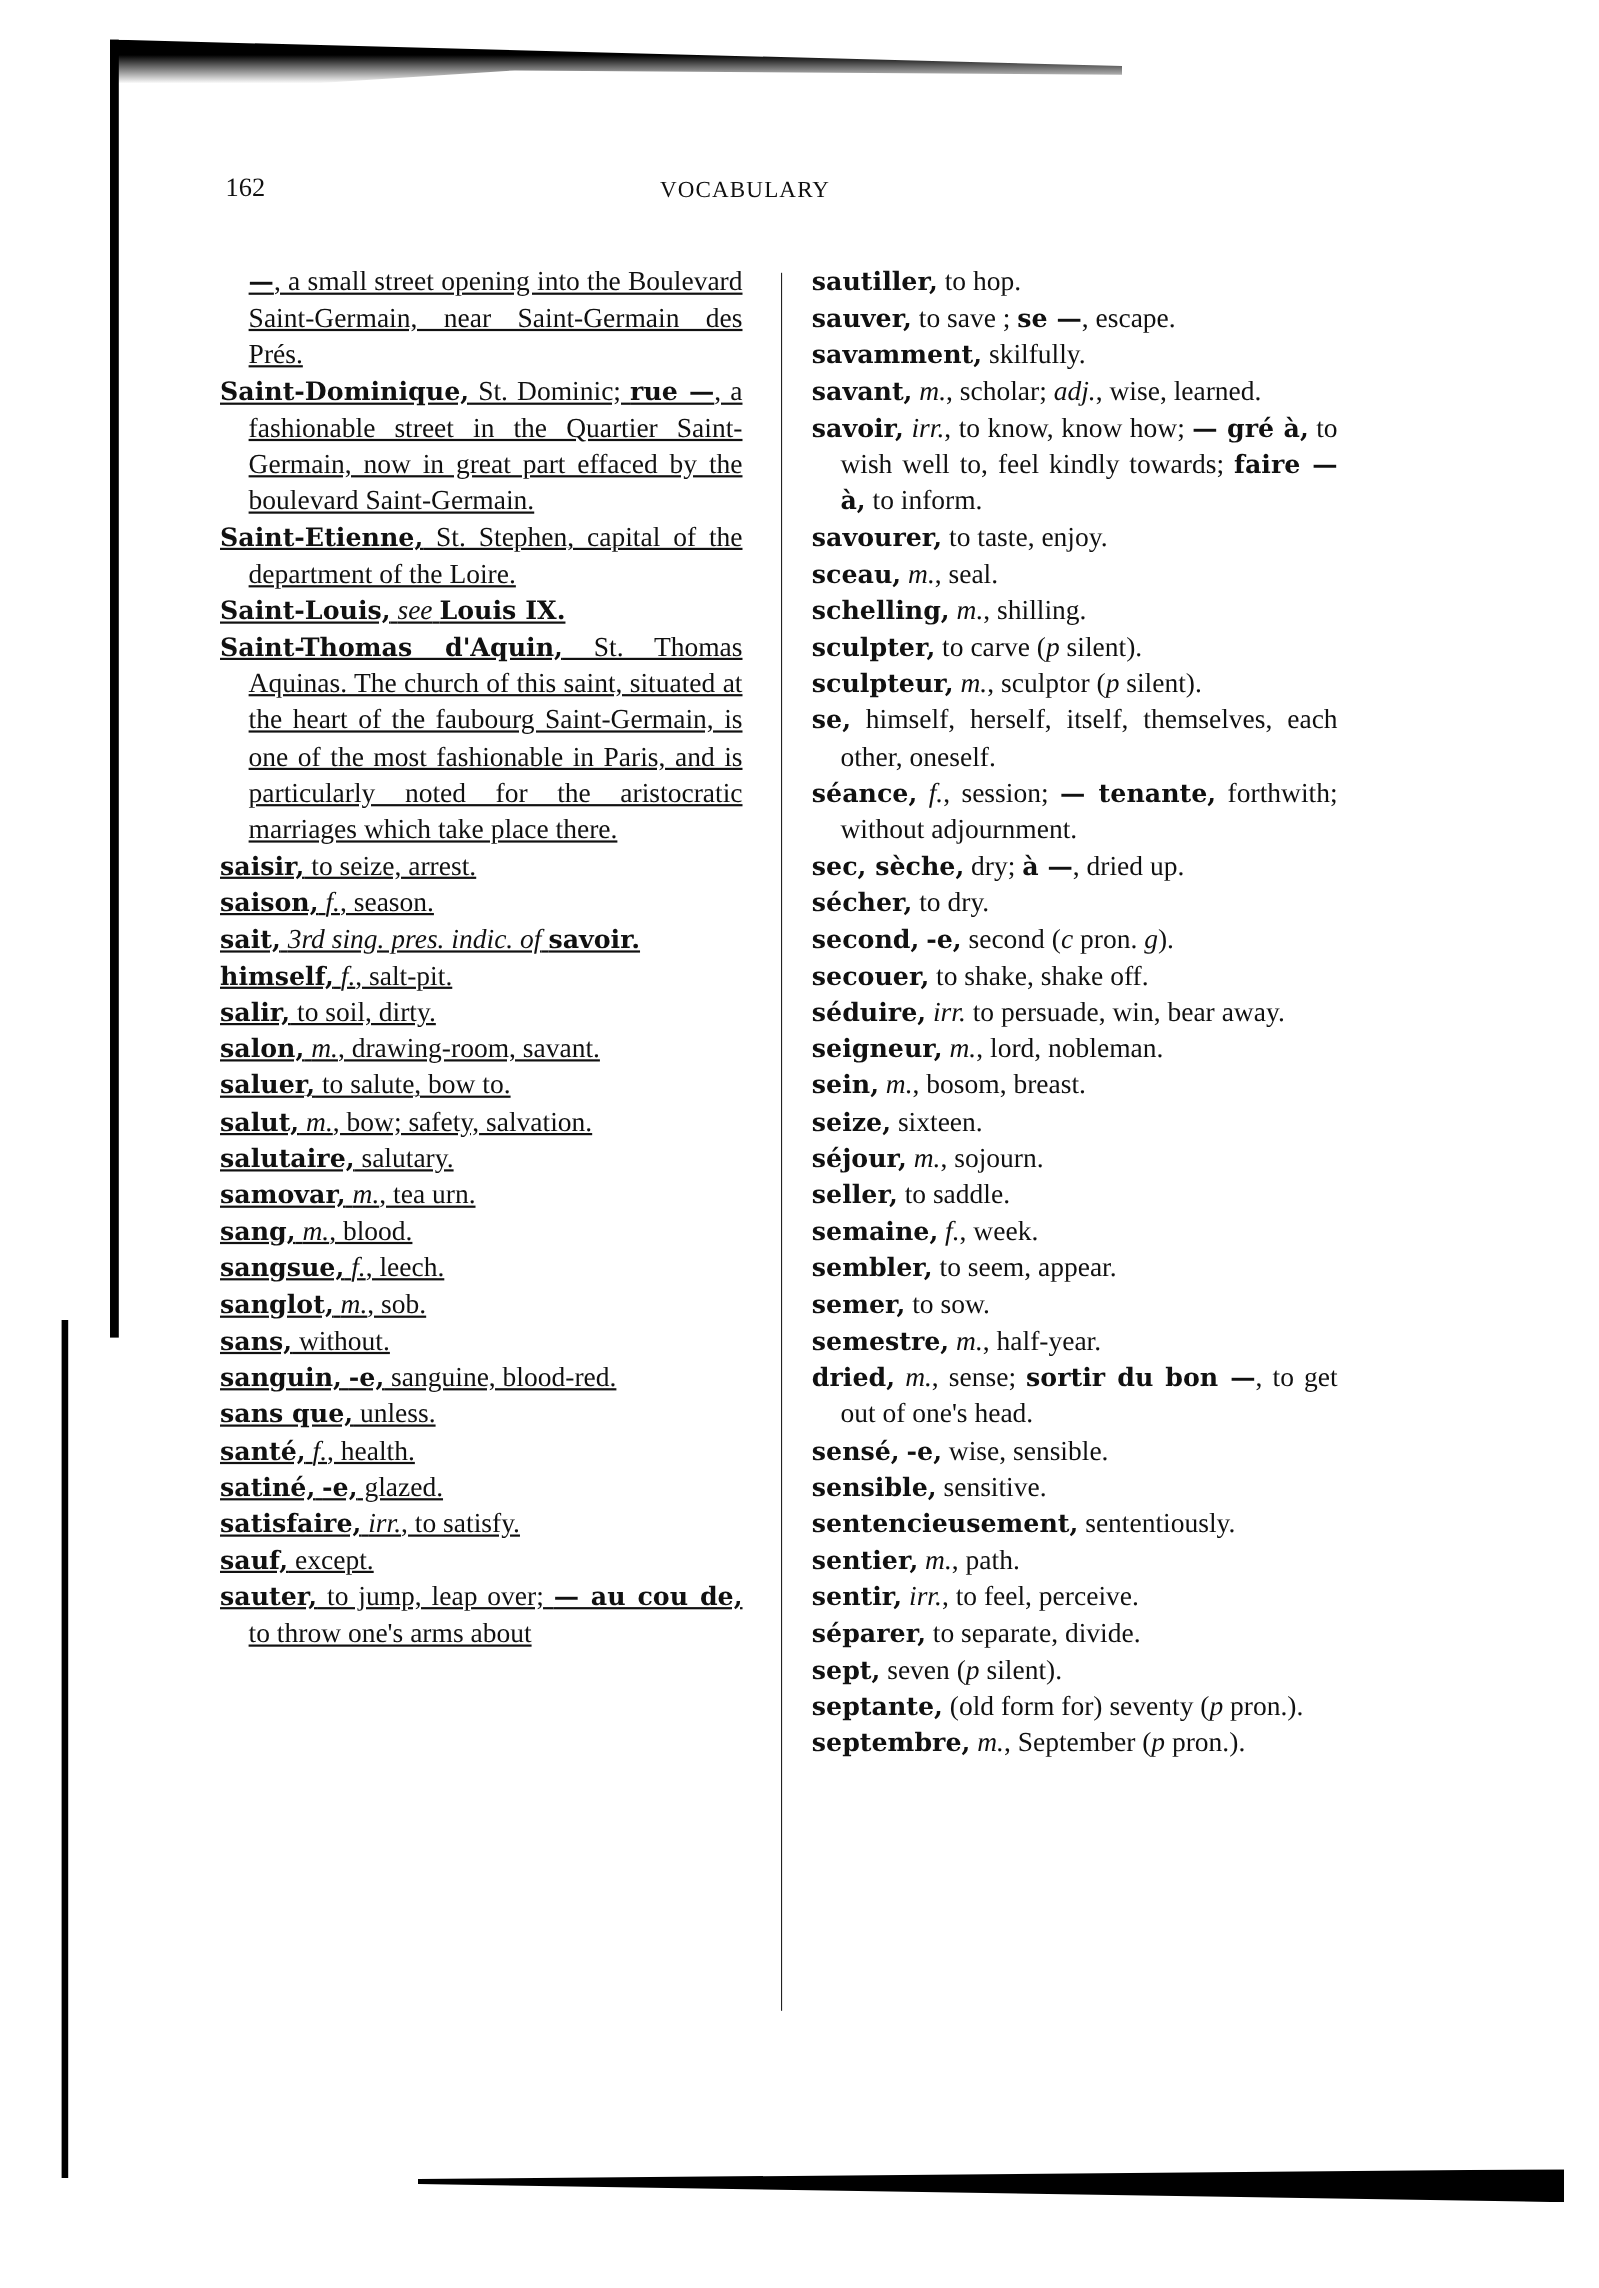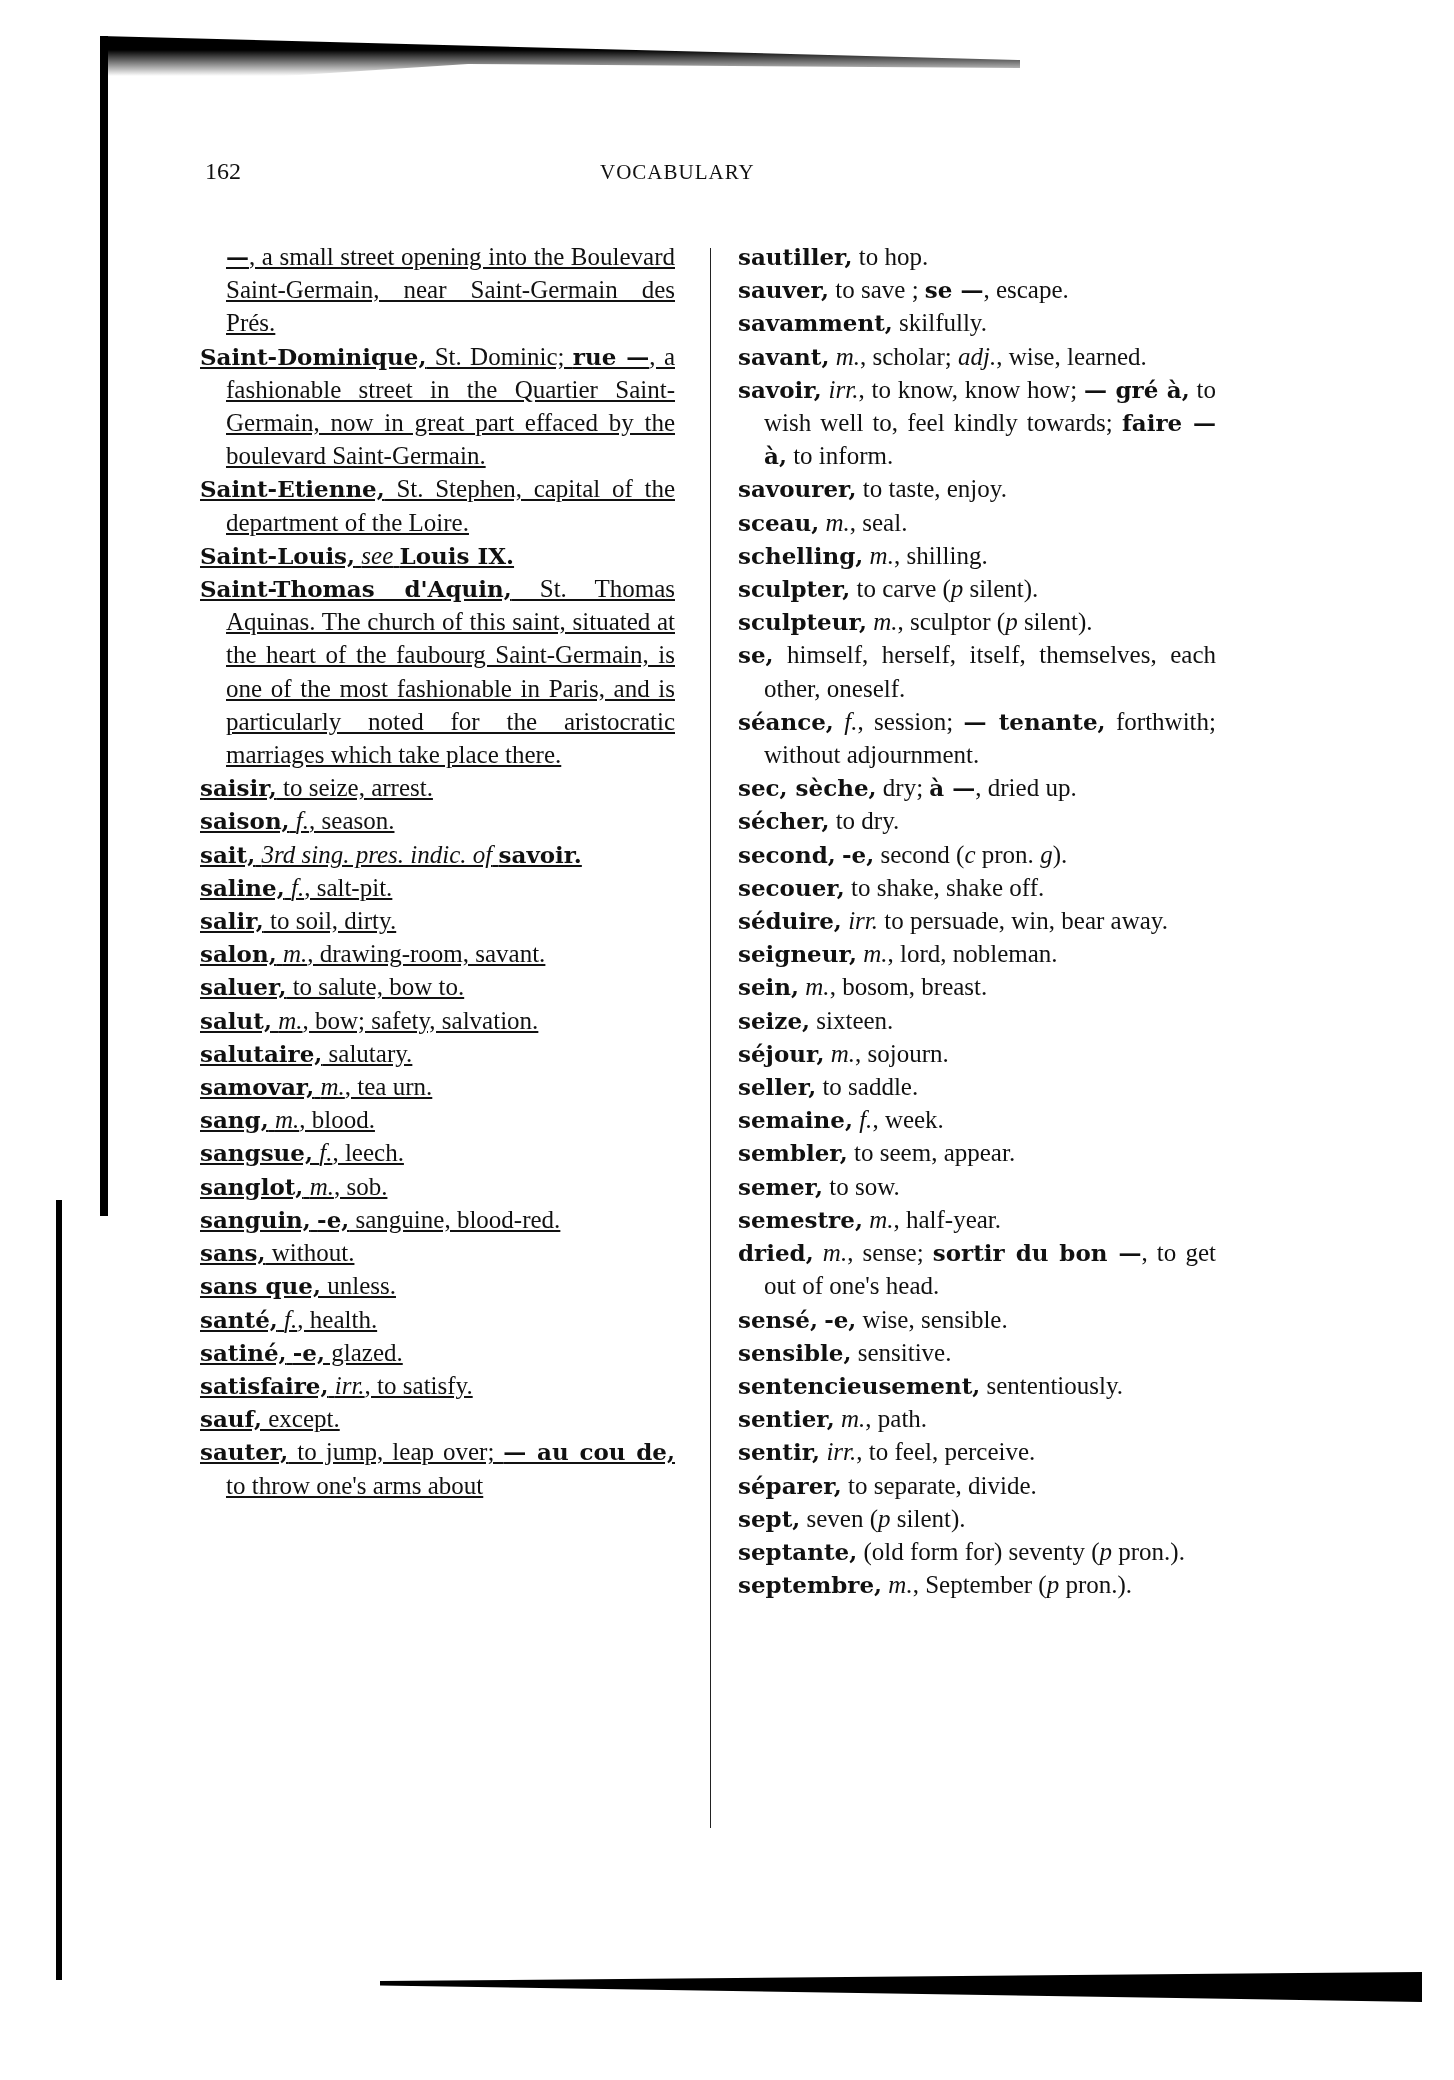--- a/index.html
+++ b/index.html
@@ -45,32 +45,32 @@
 
 <div class="col col-left" id="col-left">
     <div class="entry cont"><span class="b">—</span><span>, a small street opening into the Boulevard Saint-Germain, near Saint-Germain des Prés.</span></div>
     <div class="entry"><span class="hw">Saint-Dominique,</span><span> St. Dominic; </span><span class="b">rue —</span><span>, a fashionable street in the Quartier Saint-Germain, now in great part effaced by the boulevard Saint-Germain.</span></div>
     <div class="entry"><span class="hw">Saint-Etienne,</span><span> St. Stephen, capital of the department of the Loire.</span></div>
     <div class="entry"><span class="hw">Saint-Louis,</span><span> </span><span class="it">see</span><span> </span><span class="b">Louis IX.</span></div>
     <div class="entry"><span class="hw">Saint-Thomas d'Aquin,</span><span> St. Thomas Aquinas. The church of this saint, situated at the heart of the faubourg Saint-Germain, is one of the most fashionable in Paris, and is particularly noted for the aristocratic marriages which take place there.</span></div>
     <div class="entry"><span class="hw">saisir,</span><span> to seize, arrest.</span></div>
     <div class="entry"><span class="hw">saison,</span><span> </span><span class="it">f.</span><span>, season.</span></div>
     <div class="entry"><span class="hw">sait,</span><span> </span><span class="it">3rd sing. pres. indic. of</span><span> </span><span class="b">savoir.</span></div>
-    <div class="entry"><span class="hw">saline,</span><span> </span><span class="it">f.</span><span>, salt-pit.</span></div>
+    <div class="entry"><span class="hw">himself,</span><span> </span><span class="it">f.</span><span>, salt-pit.</span></div>
     <div class="entry"><span class="hw">salir,</span><span> to soil, dirty.</span></div>
     <div class="entry"><span class="hw">salon,</span><span> </span><span class="it">m.</span><span>, drawing-room, savant.</span></div>
     <div class="entry"><span class="hw">saluer,</span><span> to salute, bow to.</span></div>
     <div class="entry"><span class="hw">salut,</span><span> </span><span class="it">m.</span><span>, bow; safety, salvation.</span></div>
     <div class="entry"><span class="hw">salutaire,</span><span> salutary.</span></div>
     <div class="entry"><span class="hw">samovar,</span><span> </span><span class="it">m.</span><span>, tea urn.</span></div>
     <div class="entry"><span class="hw">sang,</span><span> </span><span class="it">m.</span><span>, blood.</span></div>
     <div class="entry"><span class="hw">sangsue,</span><span> </span><span class="it">f.</span><span>, leech.</span></div>
     <div class="entry"><span class="hw">sanglot,</span><span> </span><span class="it">m.</span><span>, sob.</span></div>
+    <div class="entry"><span class="hw">sans,</span><span> without.</span></div>
     <div class="entry"><span class="hw">sanguin,</span><span> </span><span class="b">-e,</span><span> sanguine, blood-red.</span></div>
-    <div class="entry"><span class="hw">sans,</span><span> without.</span></div>
     <div class="entry"><span class="hw">sans que,</span><span> unless.</span></div>
     <div class="entry"><span class="hw">santé,</span><span> </span><span class="it">f.</span><span>, health.</span></div>
     <div class="entry"><span class="hw">satiné,</span><span> </span><span class="b">-e,</span><span> glazed.</span></div>
     <div class="entry"><span class="hw">satisfaire,</span><span> </span><span class="it">irr.</span><span>, to satisfy.</span></div>
     <div class="entry"><span class="hw">sauf,</span><span> except.</span></div>
     <div class="entry"><span class="hw">sauter,</span><span> to jump, leap over; </span><span class="b">— au cou de,</span><span> to throw one's arms about</span></div>
   </div>
 <div class="divider"></div>
 <div class="col col-right" id="col-right">
     <div class="entry"><span class="hw">sautiller,</span><span> to hop.</span></div>

